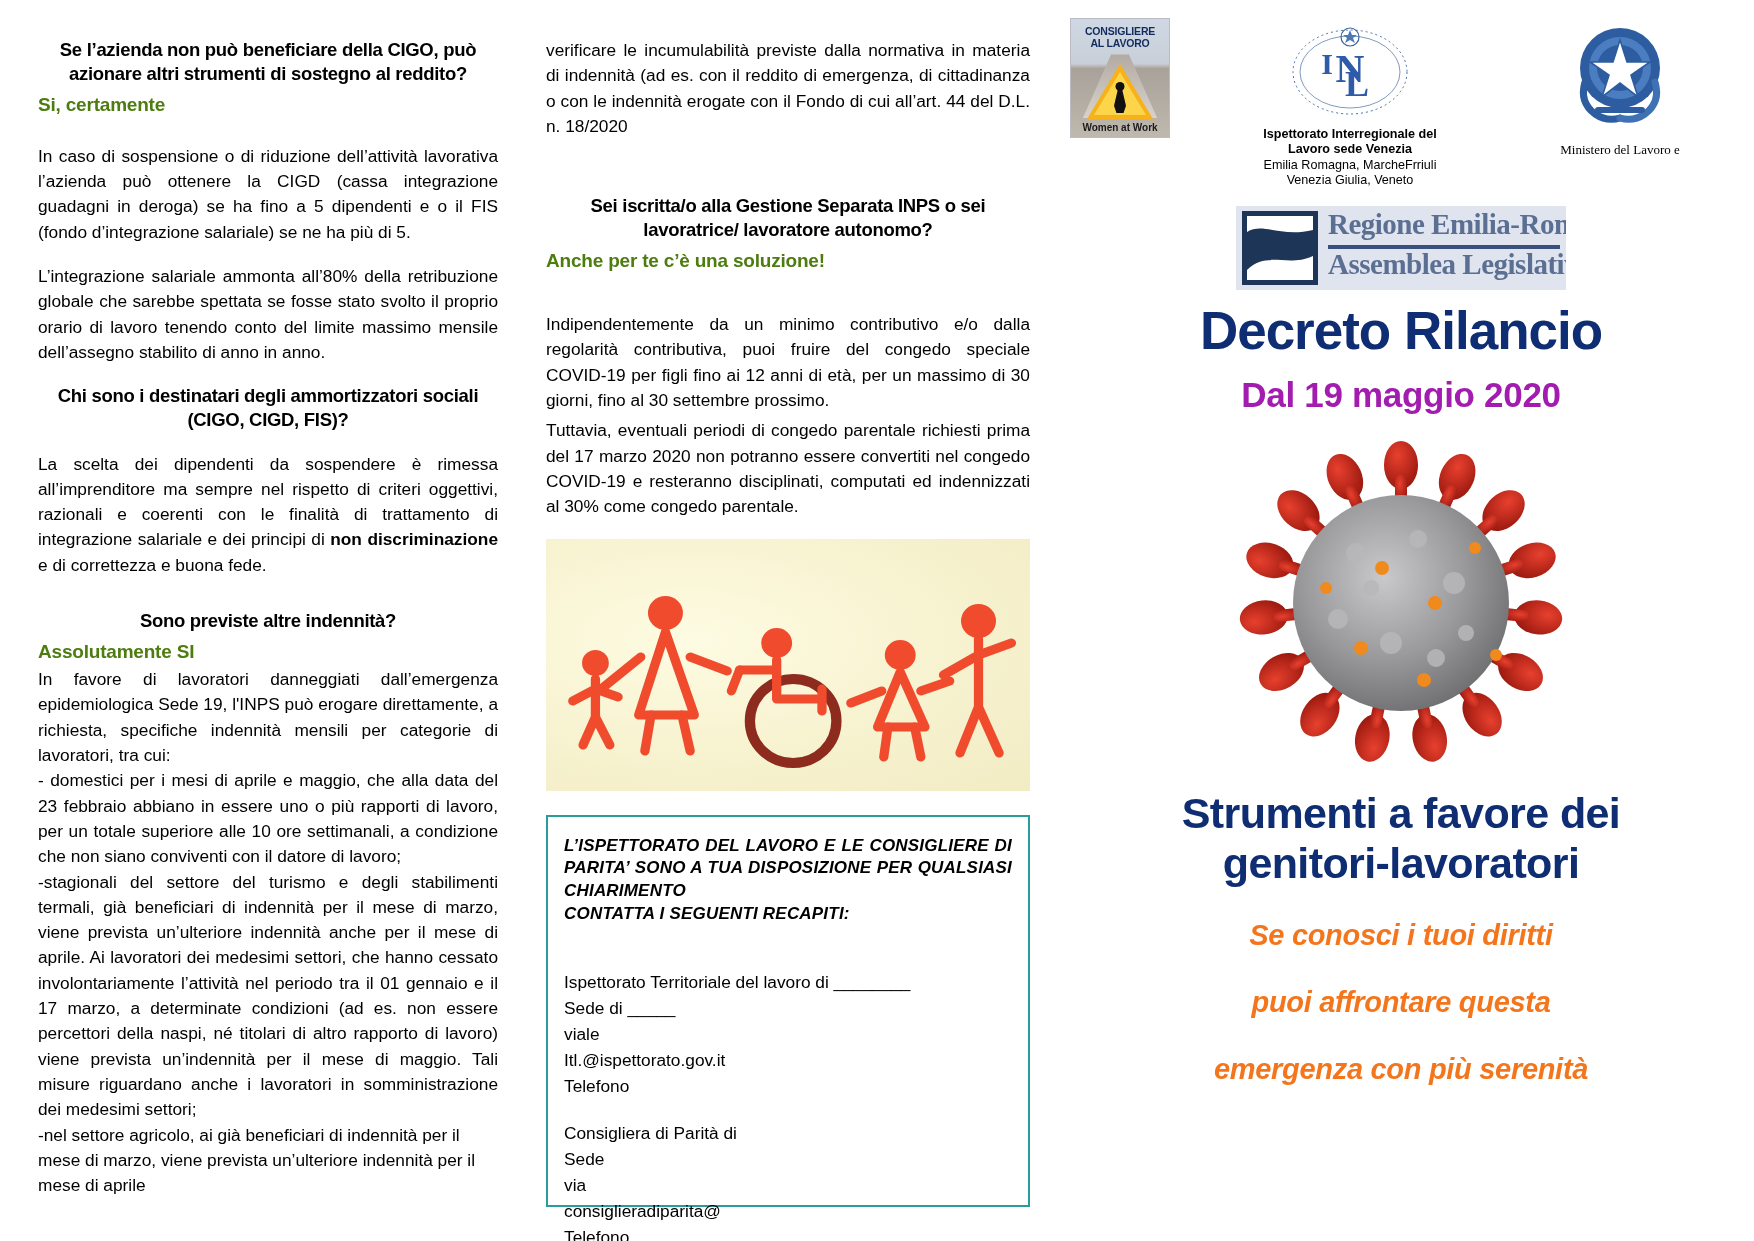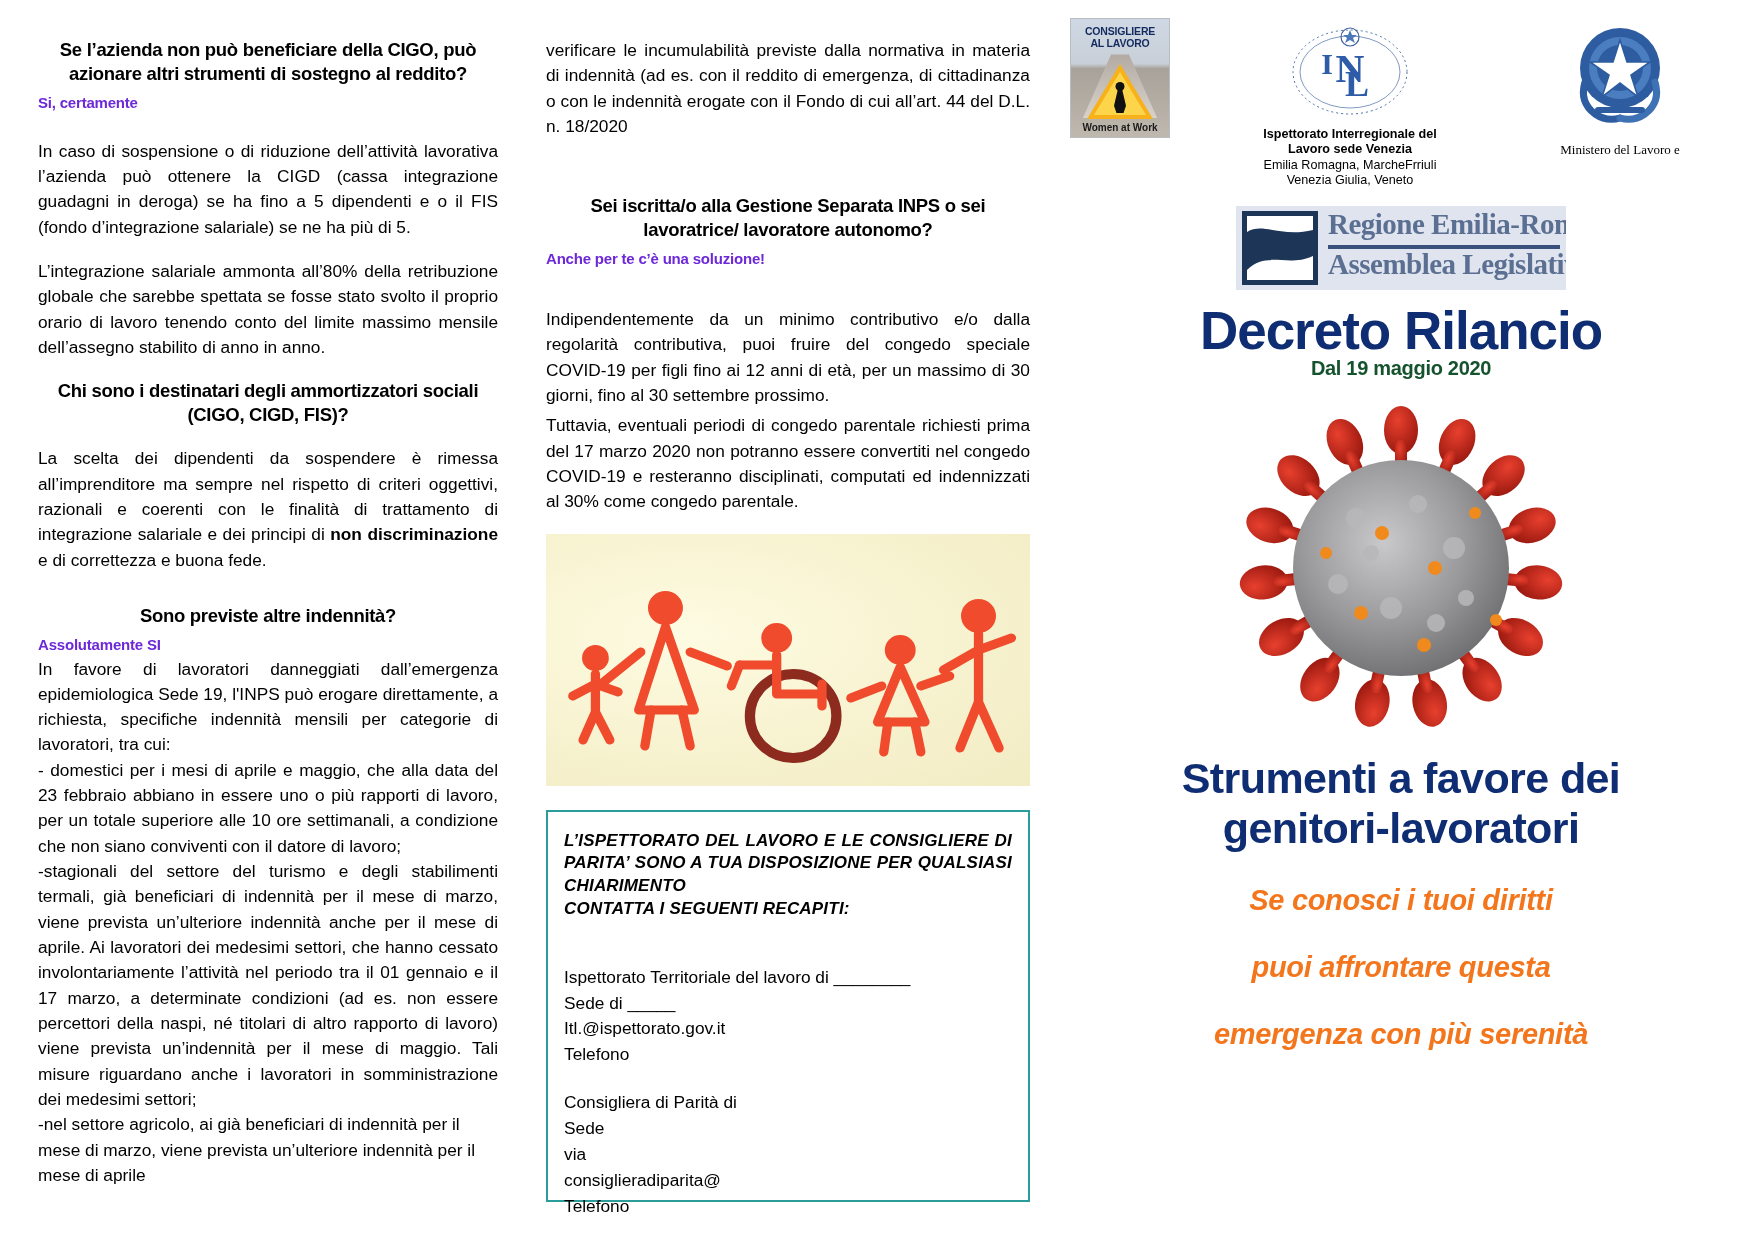--- a/index.html
+++ b/index.html
@@ -37,22 +37,22 @@
     font-weight: bold;
     font-size: 18.5px;
     line-height: 1.30;
     letter-spacing: -0.3px;
     margin: 0 0 7px 0;
     font-family: "Liberation Sans", sans-serif;
     text-align: center;
   }
   .q-answer {
     font-weight: bold;
-    font-size: 15px;
-    color: #6d28d9;
+    font-size: 19px;
+    color: #4d7c0f;
     line-height: 1.30;
     letter-spacing: -0.2px;
     margin: 0 0 14px 0;
   }
   .body-p {
     font-size: 17.3px;
     line-height: 1.465;
     text-align: justify;
     margin: 0 0 19px 0;
     font-family: "Liberation Sans", sans-serif;
@@ -218,24 +218,24 @@
     text-align: center;
     color: #0f2d72;
     font-weight: bold;
     font-size: 53px;
     letter-spacing: -1px;
     margin-top: 14px;
     line-height: 1;
   }
   .decreto-sub {
     text-align: center;
-    color: #14532d;
-    font-weight: bold;
-    font-size: 20px;
-    margin-top: 0;
+    color: #a21caf;
+    font-weight: bold;
+    font-size: 35px;
+    margin-top: 18px;
     letter-spacing: -0.3px;
   }
 
   .virus-wrap {
     margin: 18px auto 0 auto;
     width: 430px;
     height: 330px;
     position: relative;
   }
   .virus-wrap svg { display: block; width: 100%; height: 100%; }
@@ -325,20 +325,21 @@
         </g>
       </svg>
     </div>
 
     <div class="contact-box">
       <div class="contact-head">L’ISPETTORATO DEL LAVORO E LE CONSIGLIERE DI PARITA’ SONO A TUA DISPOSIZIONE PER QUALSIASI CHIARIMENTO</div>
       <div class="contact-head nowrapline">CONTATTA I SEGUENTI RECAPITI:</div>
       <div class="contact-lines">
         <div>Ispettorato Territoriale del lavoro di ________</div>
         <div>Sede di _____</div>
+        <div>viale</div>
         <div>Itl.@ispettorato.gov.it</div>
         <div>Telefono</div>
         <div class="contact-gap"></div>
         <div>Consigliera di Parità di</div>
         <div>Sede</div>
         <div>via</div>
         <div>consiglieradiparita@</div>
         <div>Telefono</div>
       </div>
     </div>

